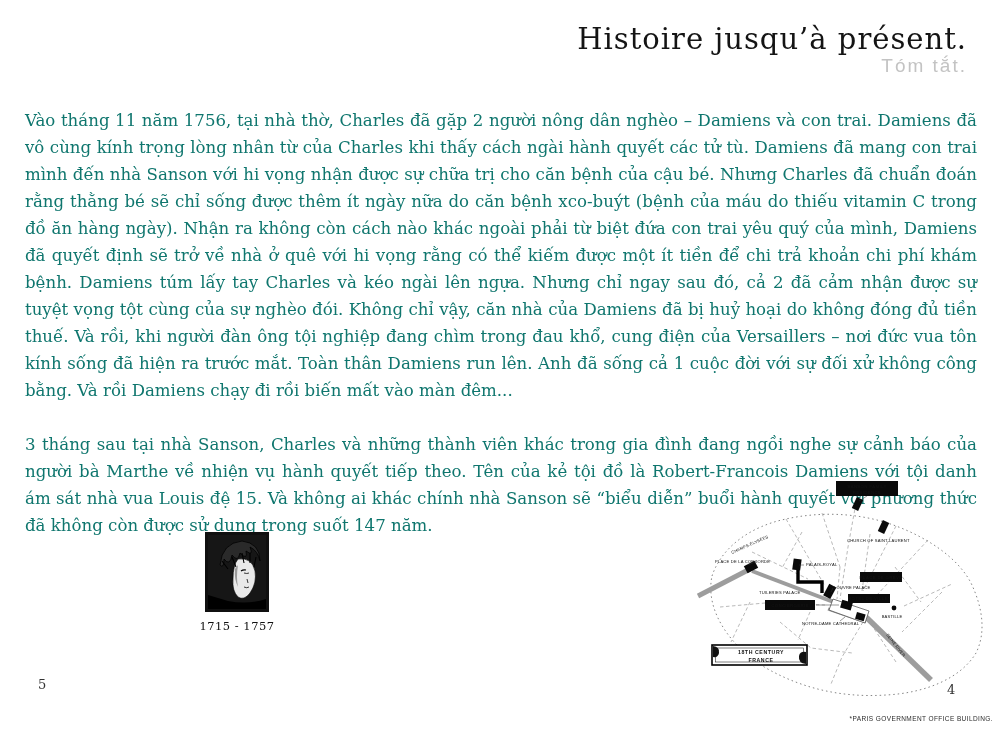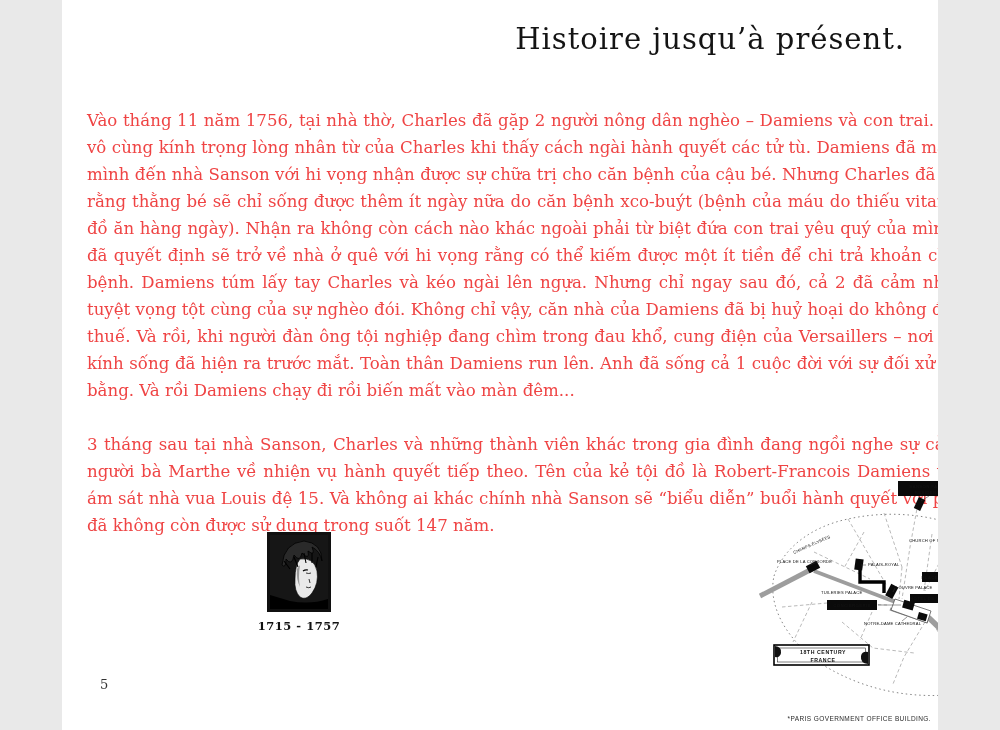--- a/index.html
+++ b/index.html
@@ -1,48 +1,48 @@
 <!DOCTYPE html>
 <html><head>
 <meta charset="utf-8">
 <style>
   html,body{margin:0;padding:0;background:#e9e9e9;}
   .page{
-    position:relative;width:876px;height:730px;background:#ffffff;
+    position:relative;width:1000px;height:730px;background:#ffffff;
     margin:0 auto;overflow:hidden;color:#151515;
     font-family:"DejaVu Serif",serif;
   }
   
   .header{position:absolute;top:24px;right:33px;text-align:right;}
   .title{
     font-family:"DejaVu Serif",serif;font-size:29px;font-weight:400;
     color:#141414;letter-spacing:1px;line-height:1.05;
   }
   .subtitle{
     font-family:"Liberation Sans",sans-serif;font-size:19px;color:#c3c3c3;
     letter-spacing:2px;margin-top:1px;
   }
   
   .body-text{
     position:absolute;left:25px;top:107px;width:952px;
-    font-size:16.6px;line-height:27px;text-align:justify;color:#ef4444;
+    font-size:16.6px;line-height:27px;text-align:justify;color:#0f766e;
   }
   .body-text p{margin:0;}
   .body-text p + p{margin-top:27px;}
   
   .figure{position:absolute;text-align:center;}
   .figure .frame{
     border:3px solid #101010;background:#fff;margin:0 auto;display:block;
   }
   .figure .caption{
     font-family:"DejaVu Sans",sans-serif;font-size:11.5px;color:#1a1a1a;
     letter-spacing:.4px;margin-top:9px;line-height:1.15;
   }
   .figure .years{
-    font-family:"DejaVu Serif",serif;font-weight:bold;font-size:11.5px;
+    font-family:"DejaVu Serif",serif;font-weight:normal;font-size:11.5px;
     color:#111;margin-top:7px;letter-spacing:.5px;
   }
   .fig-jack{left:60px;top:534px;width:104px;}
   .fig-robert{left:180px;top:532px;width:114px;}
   
   .map{position:absolute;left:690px;top:472px;width:300px;height:230px;}
   .map svg{width:100%;height:100%;display:block;}
   .map text{
     font-family:"Liberation Sans",sans-serif;fill:#111;
   }
@@ -61,20 +61,21 @@
     letter-spacing:.4px;
   }
 </style>
 </head>
 <body>
 
 <div class="page">
 
   <div class="header">
     <div class="title">Histoire jusqu’à présent.</div>
+    <div class="subtitle">Tóm tắt.</div>
   </div>
 
   <div class="body-text">
     <p>Vào tháng 11 năm 1756, tại nhà thờ, Charles đã gặp 2 người nông dân nghèo – Damiens và con trai. Damiens đã vô cùng kính trọng lòng nhân từ của Charles khi thấy cách ngài hành quyết các tử tù. Damiens đã mang con trai mình đến nhà Sanson với hi vọng nhận được sự chữa trị cho căn bệnh của cậu bé. Nhưng Charles đã chuẩn đoán rằng thằng bé sẽ chỉ sống được thêm ít ngày nữa do căn bệnh xco-buýt (bệnh của máu do thiếu vitamin C trong đồ ăn hàng ngày). Nhận ra không còn cách nào khác ngoài phải từ biệt đứa con trai yêu quý của mình, Damiens đã quyết định sẽ trở về nhà ở quê với hi vọng rằng có thể kiếm được một ít tiền để chi trả khoản chi phí khám bệnh. Damiens túm lấy tay Charles và kéo ngài lên ngựa. Nhưng chỉ ngay sau đó, cả 2 đã cảm nhận được sự tuyệt vọng tột cùng của sự nghèo đói. Không chỉ vậy, căn nhà của Damiens đã bị huỷ hoại do không đóng đủ tiền thuế. Và rồi, khi người đàn ông tội nghiệp đang chìm trong đau khổ, cung điện của Versaillers – nơi đức vua tôn kính sống đã hiện ra trước mắt. Toàn thân Damiens run lên. Anh đã sống cả 1 cuộc đời với sự đối xử không công bằng. Và rồi Damiens chạy đi rồi biến mất vào màn đêm...</p>
     <p>3 tháng sau tại nhà Sanson, Charles và những thành viên khác trong gia đình đang ngồi nghe sự cảnh báo của người bà Marthe về nhiện vụ hành quyết tiếp theo. Tên của kẻ tội đồ là Robert-Francois Damiens với tội danh ám sát nhà vua Louis đệ 15. Và không ai khác chính nhà Sanson sẽ “biểu diễn” buổi hành quyết với phương thức đã không còn được sử dụng trong suốt 147 năm.</p>
   </div>
 
 
   <div class="figure fig-robert">
     <svg class="frame" width="58" height="74" viewBox="0 0 58 74">

